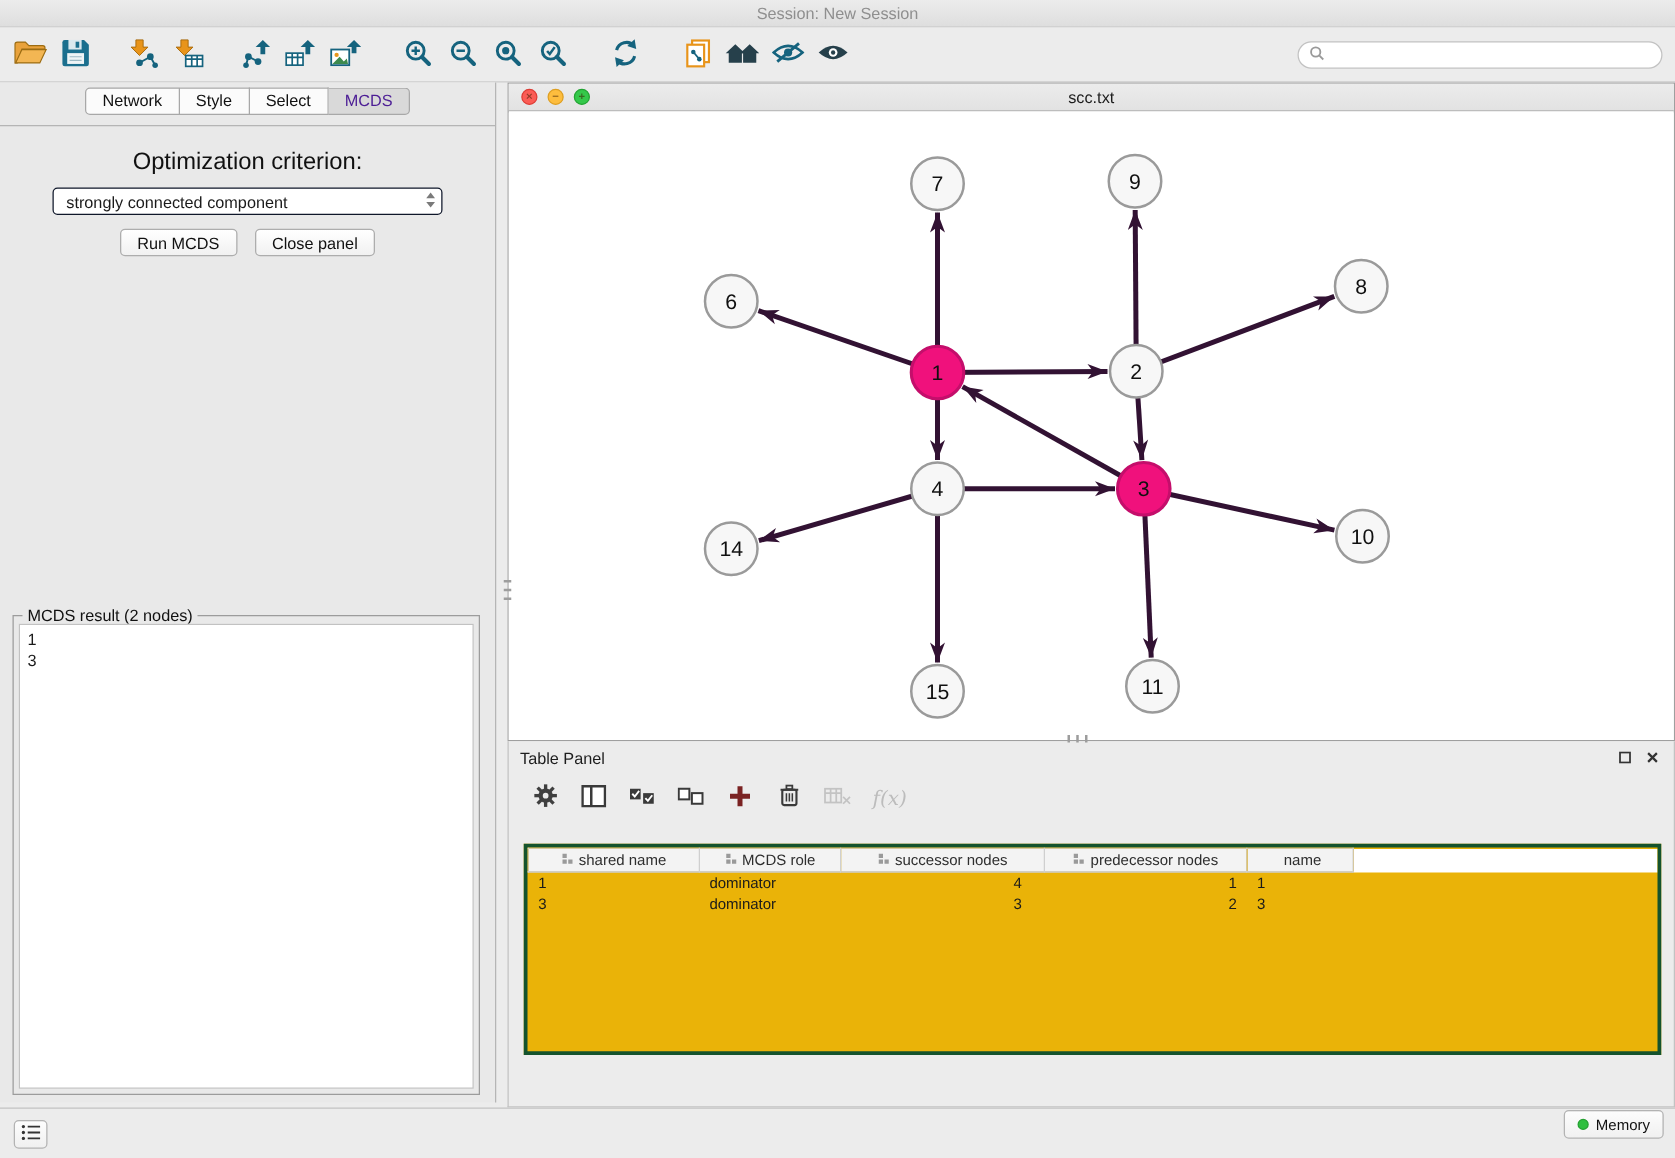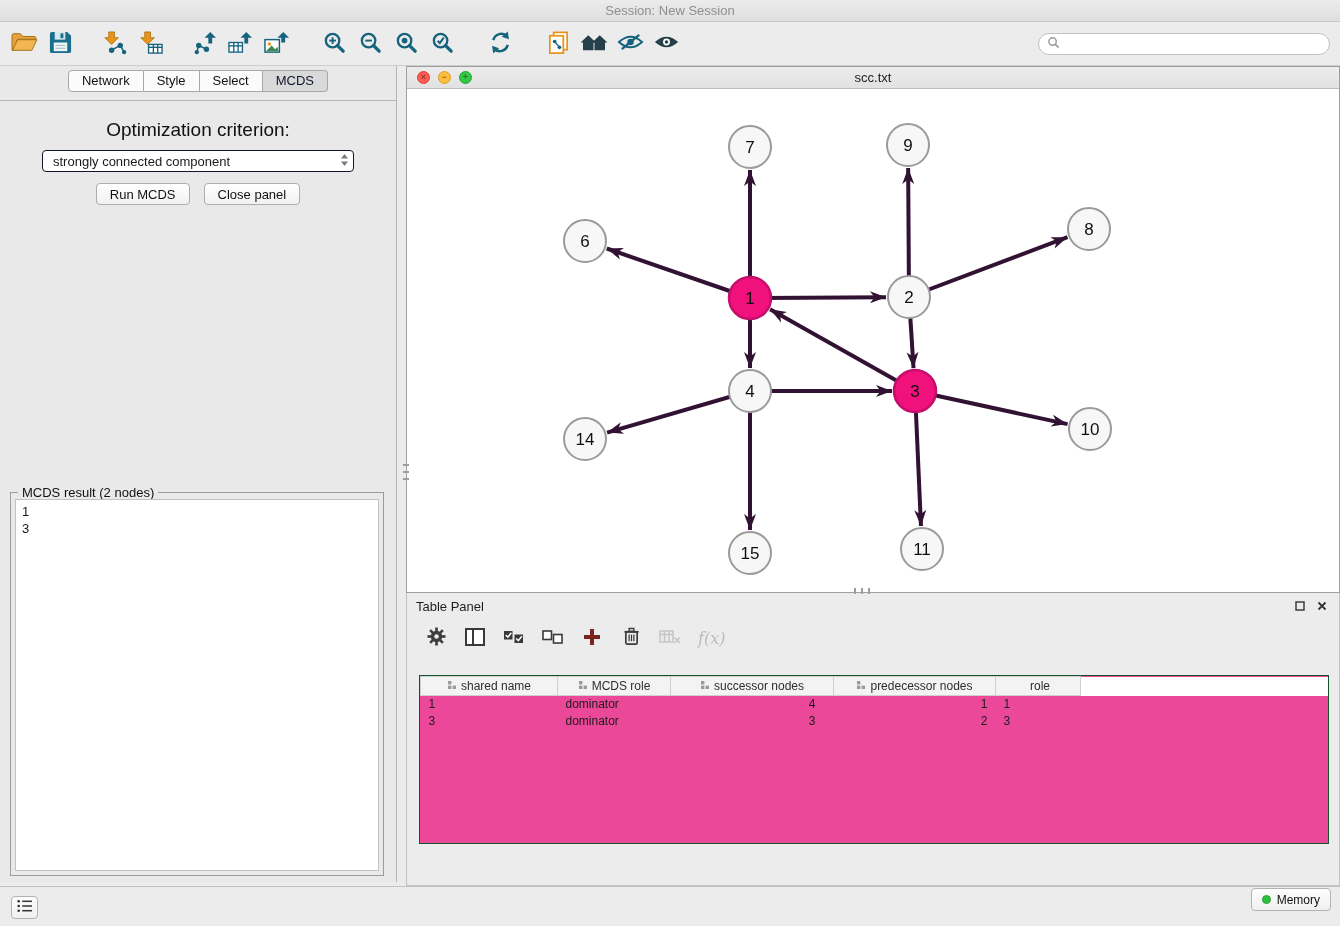--- a/index.html
+++ b/index.html
@@ -21,21 +21,21 @@
   
   .control-panel{position:absolute;left:0;top:66px;width:397px;height:816px;background:#e9e9e9;border-right:1px solid #b5b5b5}
   .panel-header{height:26px;display:flex;align-items:center;padding:0 9px;font-size:13px;color:#1d1d1d;gap:6px}
   .panel-header .grow{flex:1}
   .winbtn{width:16px;height:16px;display:flex;align-items:center;justify-content:center;border-radius:2px}
   .seg{display:flex;justify-content:center}
   .seg-row{border-bottom:1px solid #b5b5b5;padding:4px 0 8px}
   .tab{font-size:13px;line-height:16px;padding:2px 13px;background:#fbfbfb;border:1px solid #a8a8a8;border-left:none;color:#111;cursor:default}
   .tab:first-child{border-left:1px solid #a8a8a8;border-radius:4px 0 0 4px}
   .tab:last-child{border-radius:0 4px 4px 0}
-  .tab.active{background:#d9d9d9;color:#0f172a}
+  .tab.active{background:#d9d9d9;color:#4c1d95}
   .opt-label{text-align:center;margin-top:18px;font-size:19px;color:#111}
   .opt-select{margin:9px auto 0;width:312px;height:22px;background:#fff;border:1px solid #0f172a;border-radius:4px;
     display:flex;align-items:center;padding:0 4px 0 10px;font-size:13px}
   .opt-select .grow{flex:1}
   .btn-row{display:flex;justify-content:center;gap:14px;margin-top:11px}
   .btn{height:22px;padding:0 13px;background:linear-gradient(#ffffff,#f1f1f1);border:1px solid #adadad;border-radius:4px;
     font-size:13px;font-family:"Liberation Sans",sans-serif;color:#111}
   .result-box{position:absolute;left:10px;right:12px;top:426px;bottom:6px;border:1px solid #9c9c9c}
   .result-legend{position:absolute;top:-8px;left:7px;background:#e9e9e9;padding:0 4px;font-size:13px;color:#111}
   .result-inner{position:absolute;inset:6px 4px 4px 4px;background:#fff;border:1px solid #c2c2c2;padding:3px 6px;font-size:13px;line-height:17px;overflow:hidden}
@@ -58,21 +58,21 @@
   .grip-v{position:absolute;left:403px;top:464px;width:6px;height:16px;display:flex;flex-direction:column;justify-content:space-between;z-index:5}
   .grip-v i{display:block;height:2px;background:#9d9d9d}
   .grip-h{position:absolute;left:854px;top:588px;width:16px;height:6px;display:flex;justify-content:space-between;z-index:5}
   .grip-h i{display:block;width:2px;background:#9d9d9d}
 
   
   .table-panel{position:absolute;left:406px;top:593px;width:934px;height:293px;background:#ececec;border:1px solid #c2c2c2;border-top:none}
   .tp-toolbar{display:flex;align-items:center;gap:17px;padding:8px 0 8px 18px}
   .tp-btn{display:flex;align-items:center;justify-content:center;min-width:22px;height:22px}
   .fx{font-family:"DejaVu Serif",serif;font-style:italic;font-size:16px;color:#bcbcbc}
-  .tablewrap{position:absolute;left:12px;right:10px;top:82px;bottom:41px;background:#ec4899;border:1px solid #14532d;overflow:hidden}
+  .tablewrap{position:absolute;left:12px;right:10px;top:82px;bottom:41px;background:#eab308;border:3px solid #14532d;overflow:hidden}
   table{border-collapse:collapse;table-layout:fixed;width:100%}
   th{background:#f3f3f3;border:1px solid #cfcfcf;font-weight:400;font-size:12px;color:#2e2e2e;height:19px;
      text-align:center;white-space:nowrap;overflow:hidden}
   th .thlab{margin-left:4px}
   th.wrest{background:#fff;border:none}
   td{font-size:12px;height:17px;color:#1a1a1a;white-space:nowrap;overflow:hidden;padding:0 8px}
   td.c0,td.c1,td.c4{text-align:left}
   td.c2{text-align:right;padding-right:18px}
   td.c3{text-align:right}
   .w0{width:137px}.w1{width:113px}.w2{width:163px}.w3{width:162px}.w4{width:85px}
@@ -500,21 +500,21 @@
                   <rect x="5.6" y="5.6" width="3.4" height="3.4"></rect>
                 </g>
               </svg><span class="thlab">successor nodes</span></th>
           <th class="w3"><svg width="10" height="10" viewBox="0 0 10 10">
                 <g fill="#9a9a9a">
                   <rect x="1" y="1" width="3.4" height="3.4"></rect>
                   <rect x="1" y="5.6" width="3.4" height="3.4"></rect>
                   <rect x="5.6" y="5.6" width="3.4" height="3.4"></rect>
                 </g>
               </svg><span class="thlab">predecessor nodes</span></th>
-          <th class="w4"><span class="thlab">role</span></th>
+          <th class="w4"><span class="thlab">name</span></th>
           <th class="wrest"></th>
         </tr>
       </thead>
       <tbody>
           <tr>
             <td class="c0">1</td>
             <td class="c1">dominator</td>
             <td class="c2">4</td>
             <td class="c3">1</td>
             <td class="c4">1</td>

